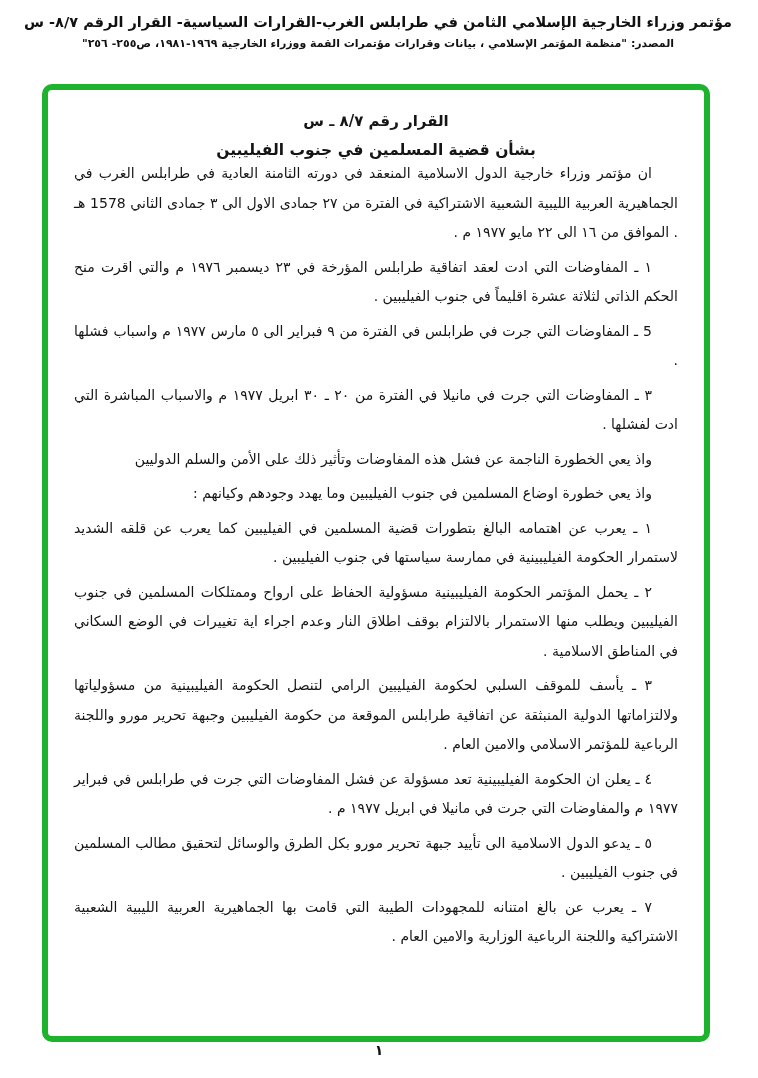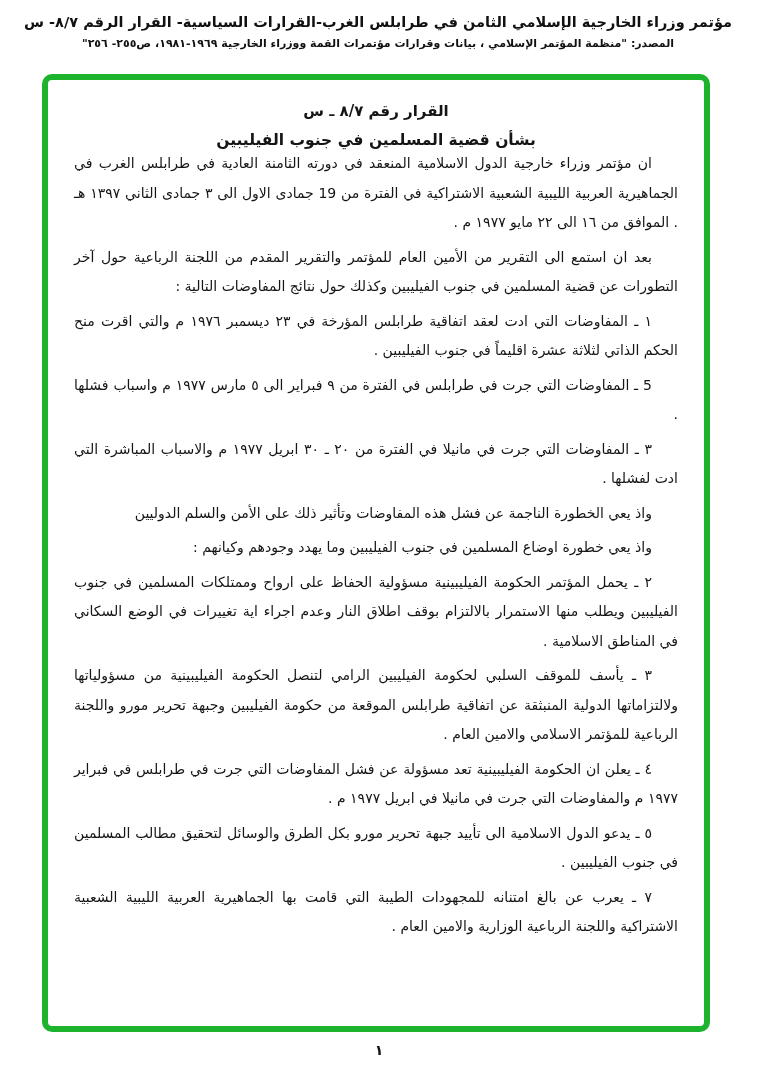--- a/index.html
+++ b/index.html
@@ -22,21 +22,21 @@
     font-weight: bold;
     letter-spacing: 0.2px;
   }
   .top-header .line2 {
     margin-top: 7px;
     font-size: 11px;
     font-weight: bold;
   }
   .doc-frame {
     position: absolute;
-    left: 42px; top: 74px;
+    left: 42px; top: 84px;
     width: 668px; height: 958px;
     border: 6px solid #1db32c;
     border-radius: 10px;
     padding: 22px 26px 0 26px;
     background: #ffffff;
   }
   .doc-content {
     direction: rtl;
     color: #151515;
   }
@@ -76,30 +76,30 @@
 <div class="top-header">
   <div class="line1">مؤتمر وزراء الخارجية الإسلامي الثامن في طرابلس الغرب-القرارات السياسية- القرار الرقم ٨/٧- س</div>
   <div class="line2">المصدر: "منظمة المؤتمر الإسلامي ، بيانات وقرارات مؤتمرات القمة ووزراء الخارجية ١٩٦٩-١٩٨١، ص٢٥٥- ٢٥٦"</div>
 </div>
 
 <div class="doc-frame" style="border-color: rgb(29, 179, 44);">
   <div class="doc-content">
     <div class="doc-title">القرار رقم ٨/٧ ـ س</div>
     <div class="doc-subtitle">بشأن قضية المسلمين في جنوب الفيليبين</div>
 
-    <p class="p">ان مؤتمر وزراء خارجية الدول الاسلامية المنعقد في دورته الثامنة العادية في طرابلس الغرب في الجماهيرية العربية الليبية الشعبية الاشتراكية في الفترة من 19 جمادى الاول الى ٣ جمادى الثاني ١٣٩٧ هـ . الموافق من ١٦ الى ٢٢ مايو ١٩٧٧ م .</p>
-    <p class="p">بعد ان استمع الى التقرير من الأمين العام للمؤتمر والتقرير المقدم من اللجنة الرباعية حول آخر التطورات عن قضية المسلمين في جنوب الفيليبين وكذلك حول نتائج المفاوضات التالية :</p>
+    <p class="p">ان مؤتمر وزراء خارجية الدول الاسلامية المنعقد في دورته الثامنة العادية في طرابلس الغرب في الجماهيرية العربية الليبية الشعبية الاشتراكية في الفترة من ٢٧ جمادى الاول الى ٣ جمادى الثاني 1578 هـ . الموافق من ١٦ الى ٢٢ مايو ١٩٧٧ م .</p>
 
     <p class="p">١ ـ المفاوضات التي ادت لعقد اتفاقية طرابلس المؤرخة في ٢٣ ديسمبر ١٩٧٦ م والتي اقرت منح الحكم الذاتي لثلاثة عشرة اقليماً في جنوب الفيليبين .</p>
     <p class="p">5 ـ المفاوضات التي جرت في طرابلس في الفترة من ٩ فبراير الى ٥ مارس ١٩٧٧ م واسباب فشلها .</p>
     <p class="p">٣ ـ المفاوضات التي جرت في مانيلا في الفترة من ٢٠ ـ ٣٠ ابريل ١٩٧٧ م والاسباب المباشرة التي ادت لفشلها .</p>
 
     <p class="p">واذ يعي الخطورة الناجمة عن فشل هذه المفاوضات وتأثير ذلك على الأمن والسلم الدوليين</p>
     <p class="p">واذ يعي خطورة اوضاع المسلمين في جنوب الفيليبين وما يهدد وجودهم وكيانهم :</p>
 
+    <p class="p">١ ـ يعرب عن اهتمامه البالغ بتطورات قضية المسلمين في الفيليبين كما يعرب عن قلقه الشديد لاستمرار الحكومة الفيليبينية في ممارسة سياستها في جنوب الفيليبين .</p>
     <p class="p">٢ ـ يحمل المؤتمر الحكومة الفيليبينية مسؤولية الحفاظ على ارواح وممتلكات المسلمين في جنوب الفيليبين ويطلب منها الاستمرار بالالتزام بوقف اطلاق النار وعدم اجراء اية تغييرات في الوضع السكاني في المناطق الاسلامية .</p>
     <p class="p">٣ ـ يأسف للموقف السلبي لحكومة الفيليبين الرامي لتنصل الحكومة الفيليبينية من مسؤولياتها ولالتزاماتها الدولية المنبثقة عن اتفاقية طرابلس الموقعة من حكومة الفيليبين وجبهة تحرير مورو واللجنة الرباعية للمؤتمر الاسلامي والامين العام .</p>
     <p class="p">٤ ـ يعلن ان الحكومة الفيليبينية تعد مسؤولة عن فشل المفاوضات التي جرت في طرابلس في فبراير ١٩٧٧ م والمفاوضات التي جرت في مانيلا في ابريل ١٩٧٧ م .</p>
     <p class="p">٥ ـ يدعو الدول الاسلامية الى تأييد جبهة تحرير مورو بكل الطرق والوسائل لتحقيق مطالب المسلمين في جنوب الفيليبين .</p>
     <p class="p">٧ ـ يعرب عن بالغ امتنانه للمجهودات الطيبة التي قامت بها الجماهيرية العربية الليبية الشعبية الاشتراكية واللجنة الرباعية الوزارية والامين العام .</p>
   </div>
 </div>
 
 <div class="page-number">١</div>
 

